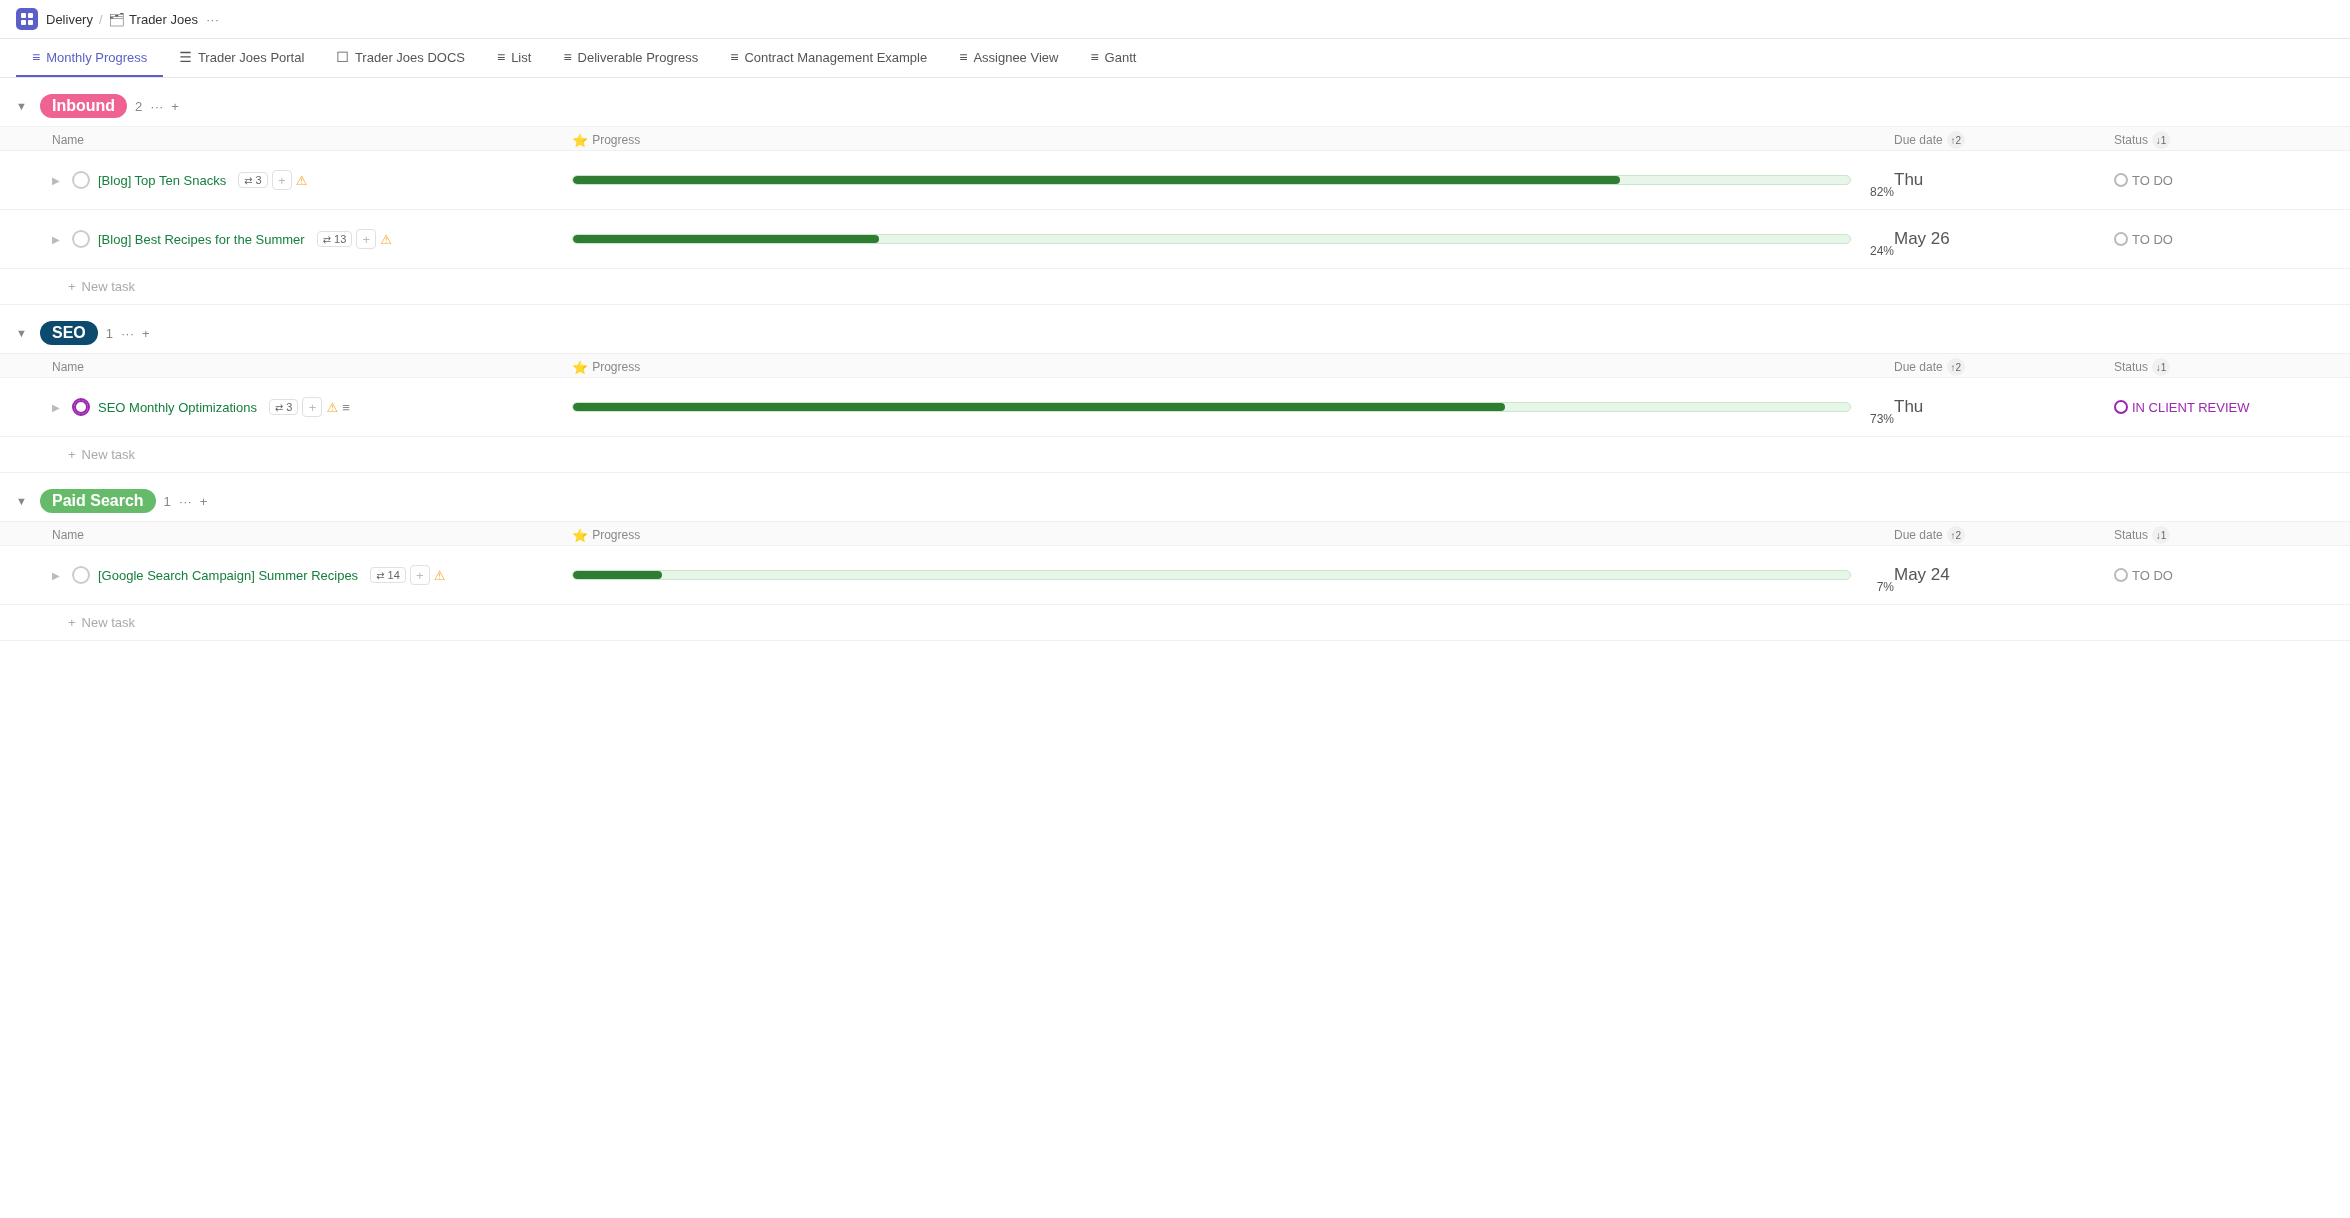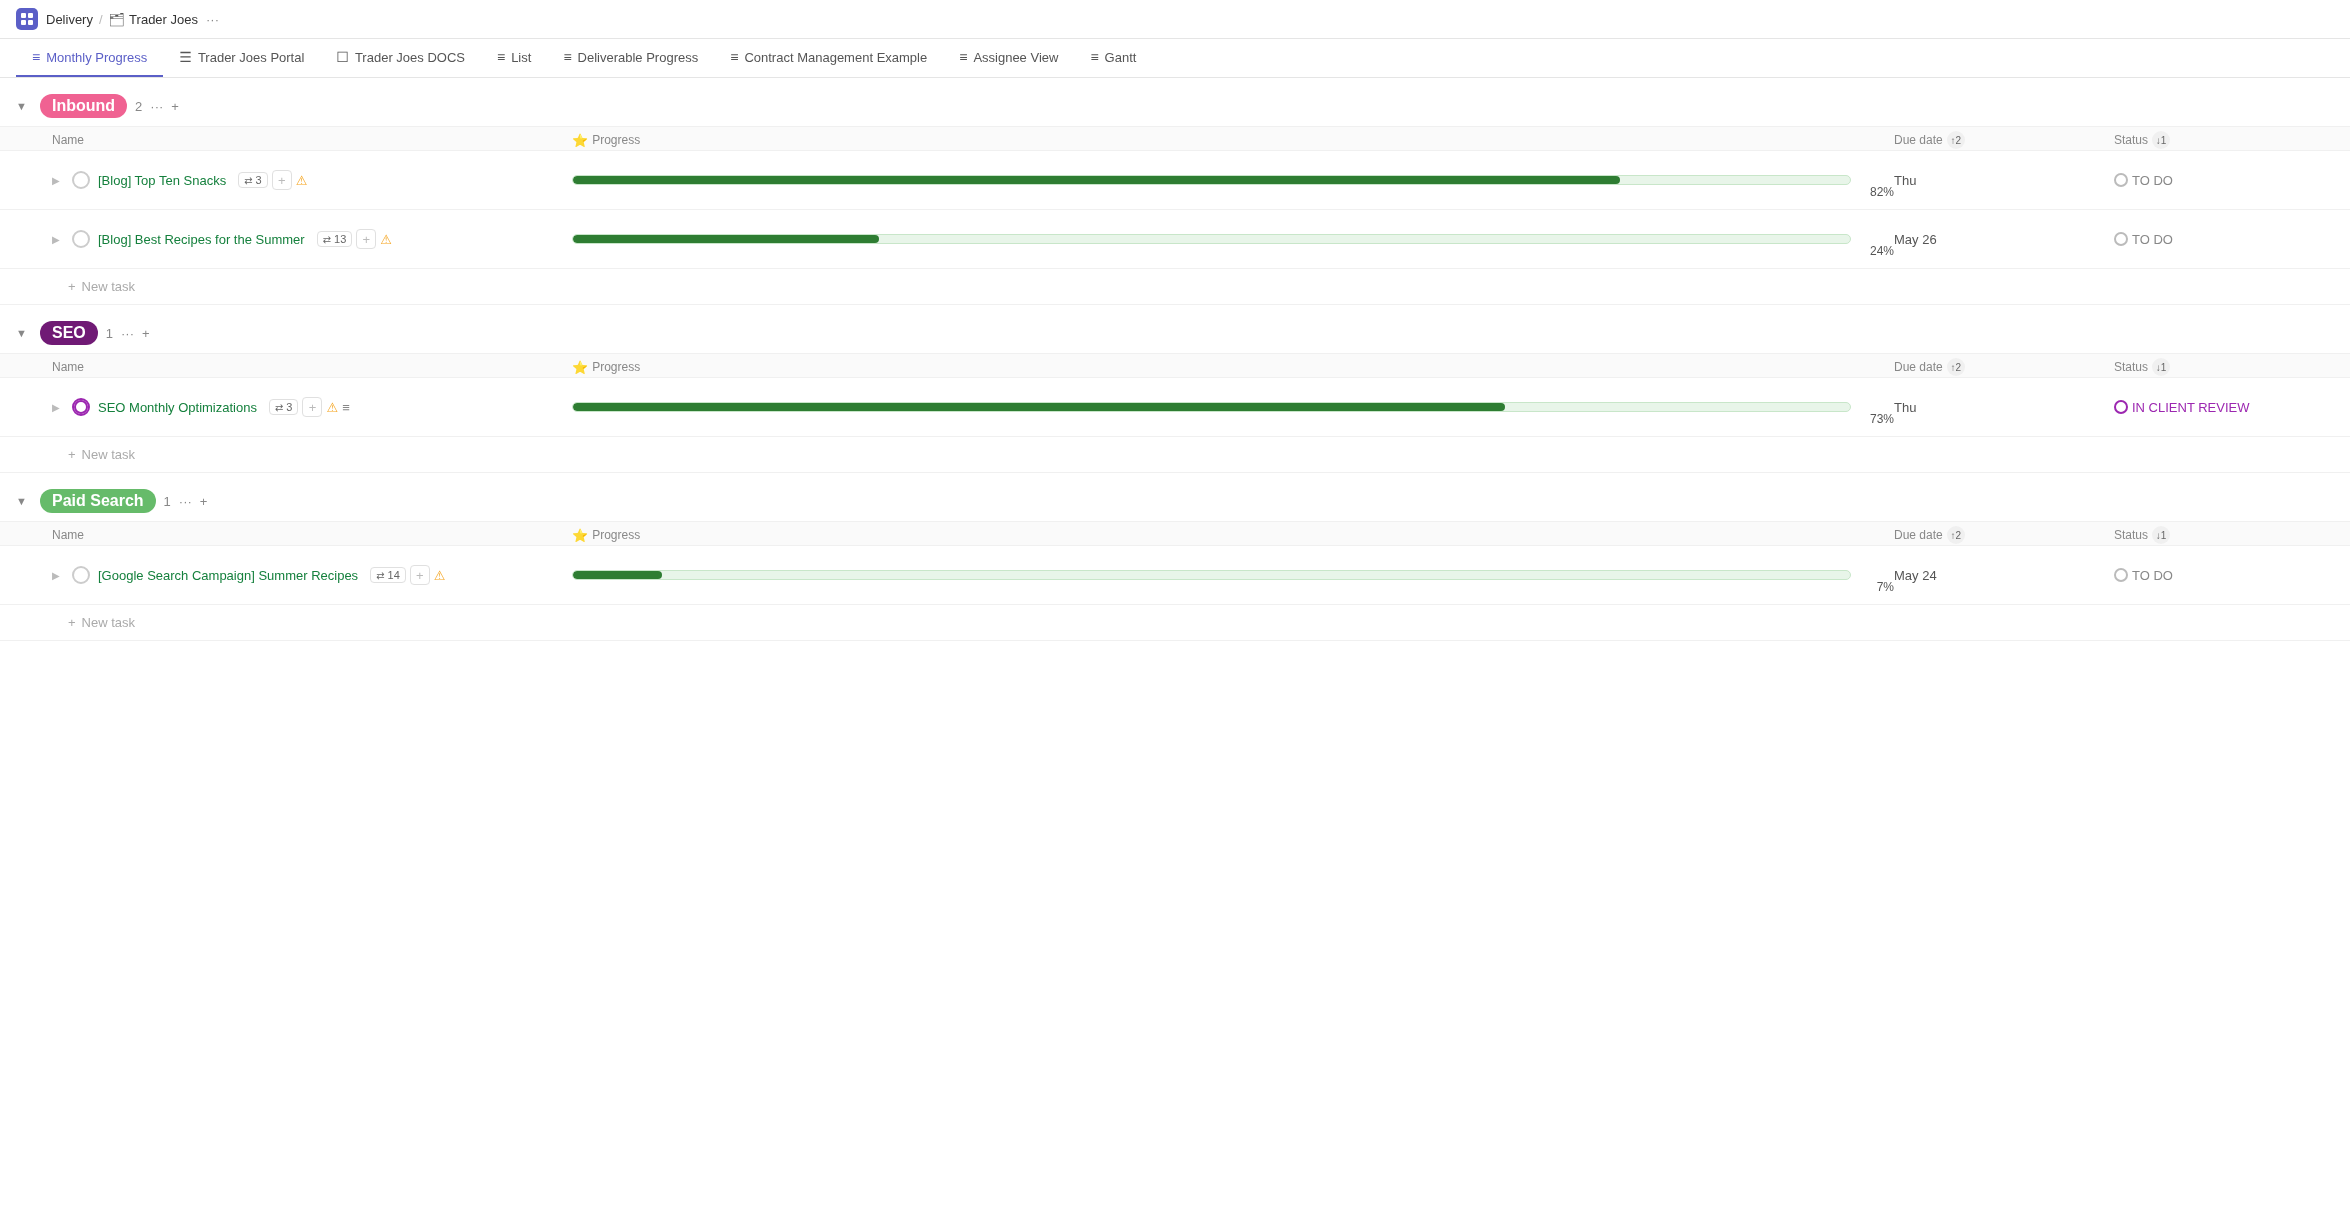--- a/index.html
+++ b/index.html
@@ -34,21 +34,21 @@
 
     
     .section-header {
       display: flex; align-items: center; padding: 16px 16px 8px 16px; gap: 8px;
     }
     .chevron-btn { cursor: pointer; color: #888; font-size: 11px; width: 16px; }
     .section-badge {
       padding: 3px 12px; border-radius: 12px; font-size: 16px; font-weight: 600; color: white;
     }
     .badge-inbound { background: #f06292; }
-    .badge-seo { background: #701a75; }
+    .badge-seo { background: #0c4a6e; }
     .badge-paidsearch { background: #66bb6a; }
     .section-count { color: #888; font-size: 13px; }
     .section-actions { display: flex; gap: 6px; align-items: center; color: #888; cursor: pointer; font-size: 13px; }
 
     
     .table-header {
       display: grid;
       grid-template-columns: 520px 1fr 220px 220px;
       padding: 4px 16px 1px 52px;
       border-top: 1px solid #f0f0f0;
@@ -95,21 +95,21 @@
 
     
     .progress-cell { display: flex; align-items: center; gap: 8px; }
     .progress-bar-bg {
       flex: 1; height: 10px; background: #e8f5e9; border-radius: 5px; border: 1px solid #c8e6c9; overflow: hidden;
     }
     .progress-bar-fill { height: 100%; background: #2e7d32; border-radius: 5px; }
     .progress-pct { font-size: 12px; color: #555; width: 35px; text-align: right; margin-top: 24px; }
 
     
-    .due-date-cell { font-size: 13px; color: #555; }
+    .due-date-cell { font-size: 17px; color: #555; }
 
     
     .status-cell { display: flex; align-items: center; }
     .status-badge {
       display: flex; align-items: center; gap: 4px; font-size: 12px;
     }
     .status-circle { width: 14px; height: 14px; border-radius: 50%; border: 2px solid #bbb; flex-shrink: 0; }
     .status-circle.review { border-color: #9c27b0; }
     .status-text-todo { color: #888; font-size: 13px; }
     .status-text-review { color: #9c27b0; font-size: 13px; font-weight: 500; }

